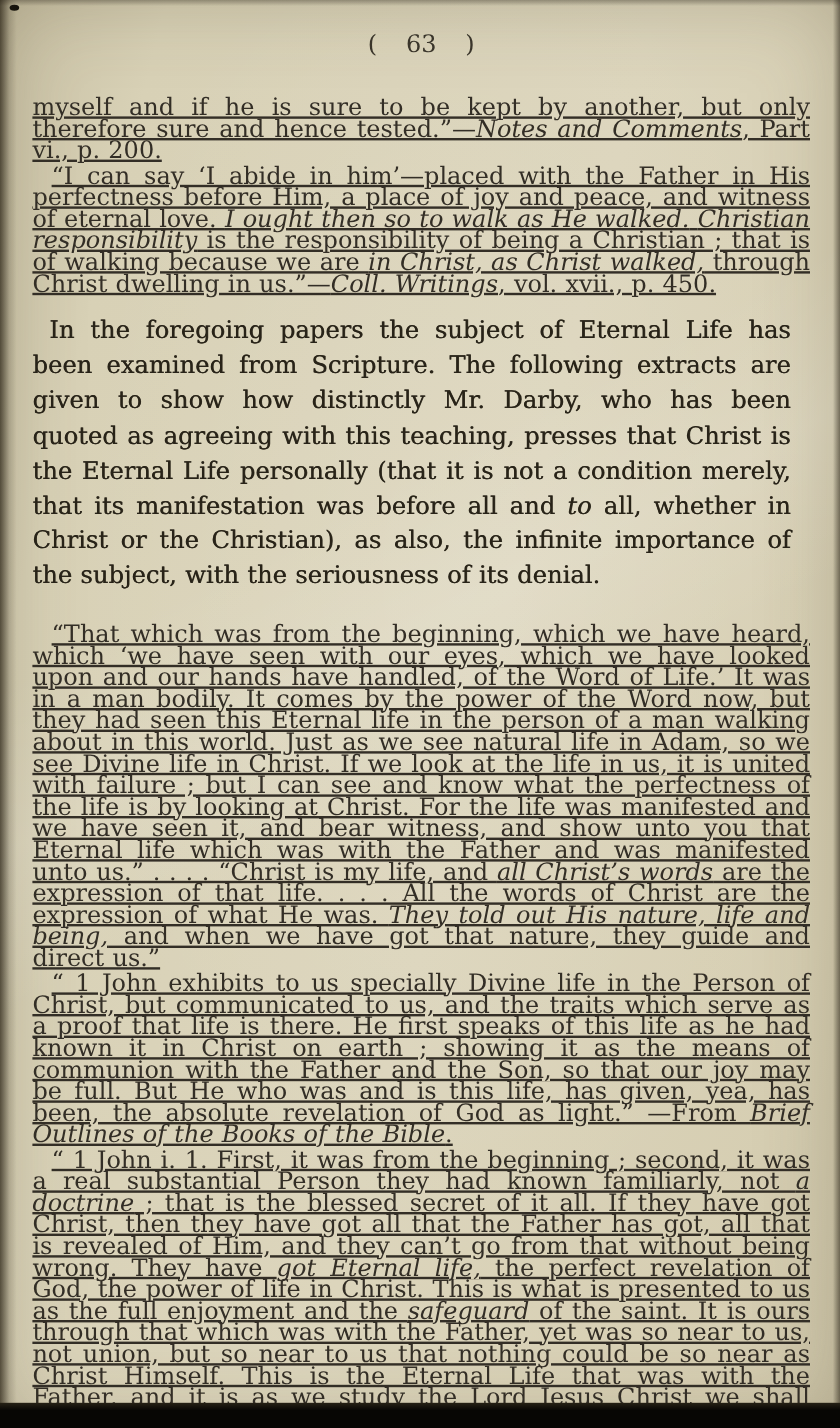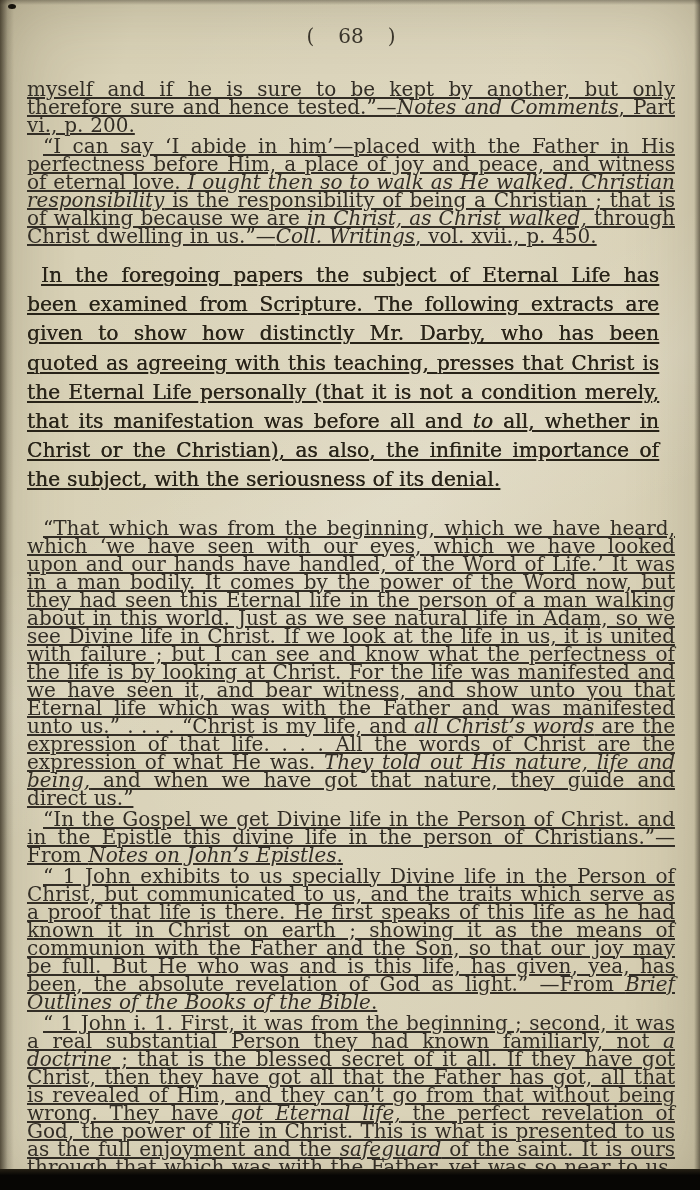--- a/index.html
+++ b/index.html
@@ -87,43 +87,41 @@
     text-decoration: underline;
   }
   p.indent { text-indent: 16px; }
   p.lead {
     font-size: 20.2px;
     line-height: 29.2px;
     text-indent: 14px;
     color: #282318;
     text-shadow: 0.35px 0 0 rgba(40, 35, 24, 0.85);
     margin: 16px 16px 24px 0;
-    text-decoration: underline;
   }
   p i { font-style: italic; }
 </style>
 </head>
 <body>
 
 <div class="page">
 
   <div class="watermark"></div>
 
   <div class="content">
     <div class="page-header">
       <span>(</span>
-      <span>68</span>
+      <span>63</span>
       <span>)</span>
     </div>
     <div id="text-block">
         <p class="small"><span>myself and if he is sure to be kept by another, but only therefore sure and hence tested.”—</span><i>Notes and Comments</i><span>, Part vi., p. 200.</span></p>
         <p class="small indent"><span>“I can say ‘I abide in him’—placed with the Father in His perfectness before Him, a place of joy and peace, and witness of eternal love.  </span><i>I ought then so to walk as He walked.</i><span>  </span><i>Christian responsibility</i><span> is the responsibility of being a Christian ; that is of walking because we are </span><i>in Christ, as Christ walked,</i><span> through Christ dwelling in us.”—</span><i>Coll. Writings</i><span>, vol. xvii., p. 450.</span></p>
         <p class="lead"><span>In the foregoing papers the subject of Eternal Life has been examined from Scripture.  The following extracts are given to show how distinctly Mr. Darby, who has been quoted as agreeing with this teaching, presses that Christ is the Eternal Life personally (that it is not a condition merely, that its manifestation was before all and </span><i>to</i><span> all, whether in Christ or the Christian), as also, the infinite importance of the subject, with the seriousness of its denial.</span></p>
         <p class="small indent"><span>“That which was from the beginning, which we have heard, which ‘we have seen with our eyes, which we have looked upon and our hands have handled, of the Word of Life.’  It was in a man bodily.  It comes by the power of the Word now, but they had seen this Eternal life in the person of a man walking about in this world.  Just as we see natural life in Adam, so we see Divine life in Christ.  If we look at the life in us, it is united with failure ; but I can see and know what the perfectness of the life is by looking at Christ.  For the life was manifested and we have seen it, and bear witness, and show unto you that Eternal life which was with the Father and was manifested unto us.” . . . . “Christ is my life, and </span><i>all Christ’s words</i><span> are the expression of that life. . . .  All the words of Christ are the expression of what He was.  </span><i>They told out His nature, life and being,</i><span> and when we have got that nature, they guide and direct us.”</span></p>
-        <p class="small indent"><span>“In the Gospel we get Divine life in the Person of Christ. and in the Epistle this divine life in the person of Christians.”—From </span><i>Notes on John’s Epistles</i><span>.</span></p>
         <p class="small indent"><span>“ 1 John exhibits to us specially Divine life in the Person of Christ, but communicated to us, and the traits which serve as a proof that life is there.  He first speaks of this life as he had known it in Christ on earth ; showing it as the means of communion with the Father and the Son, so that our joy may be full.  But He who was and is this life, has given, yea, has been, the absolute revelation of God as light.” —From </span><i>Brief Outlines of the Books of the Bible</i><span>.</span></p>
         <p class="small indent"><span>“ 1 John i. 1.  First, it was from the beginning ; second, it was a real substantial Person they had known familiarly, not </span><i>a doctrine</i><span> ; that is the blessed secret of it all.  If they have got Christ, then they have got all that the Father has got, all that is revealed of Him, and they can’t go from that without being wrong.  They have </span><i>got Eternal life,</i><span> the perfect revelation of God, the power of life in Christ.  This is what is presented to us as the full enjoyment and the </span><i>safeguard</i><span> of the saint.  It is ours through that which was with the Father, yet was so near to us, not union, but so near to us that nothing could be so near as Christ Himself.  This is the Eternal Life that was with the Father, and it is as we study the Lord Jesus Christ we shall have affections established towards Him which nothing can break.”</span></p>
       </div>
   </div>
 
   <div class="speck"></div>
   <div class="edge-top"></div>
   <div class="edge-left"></div>
   <div class="edge-right"></div>
   <div class="edge-bottom"></div>

